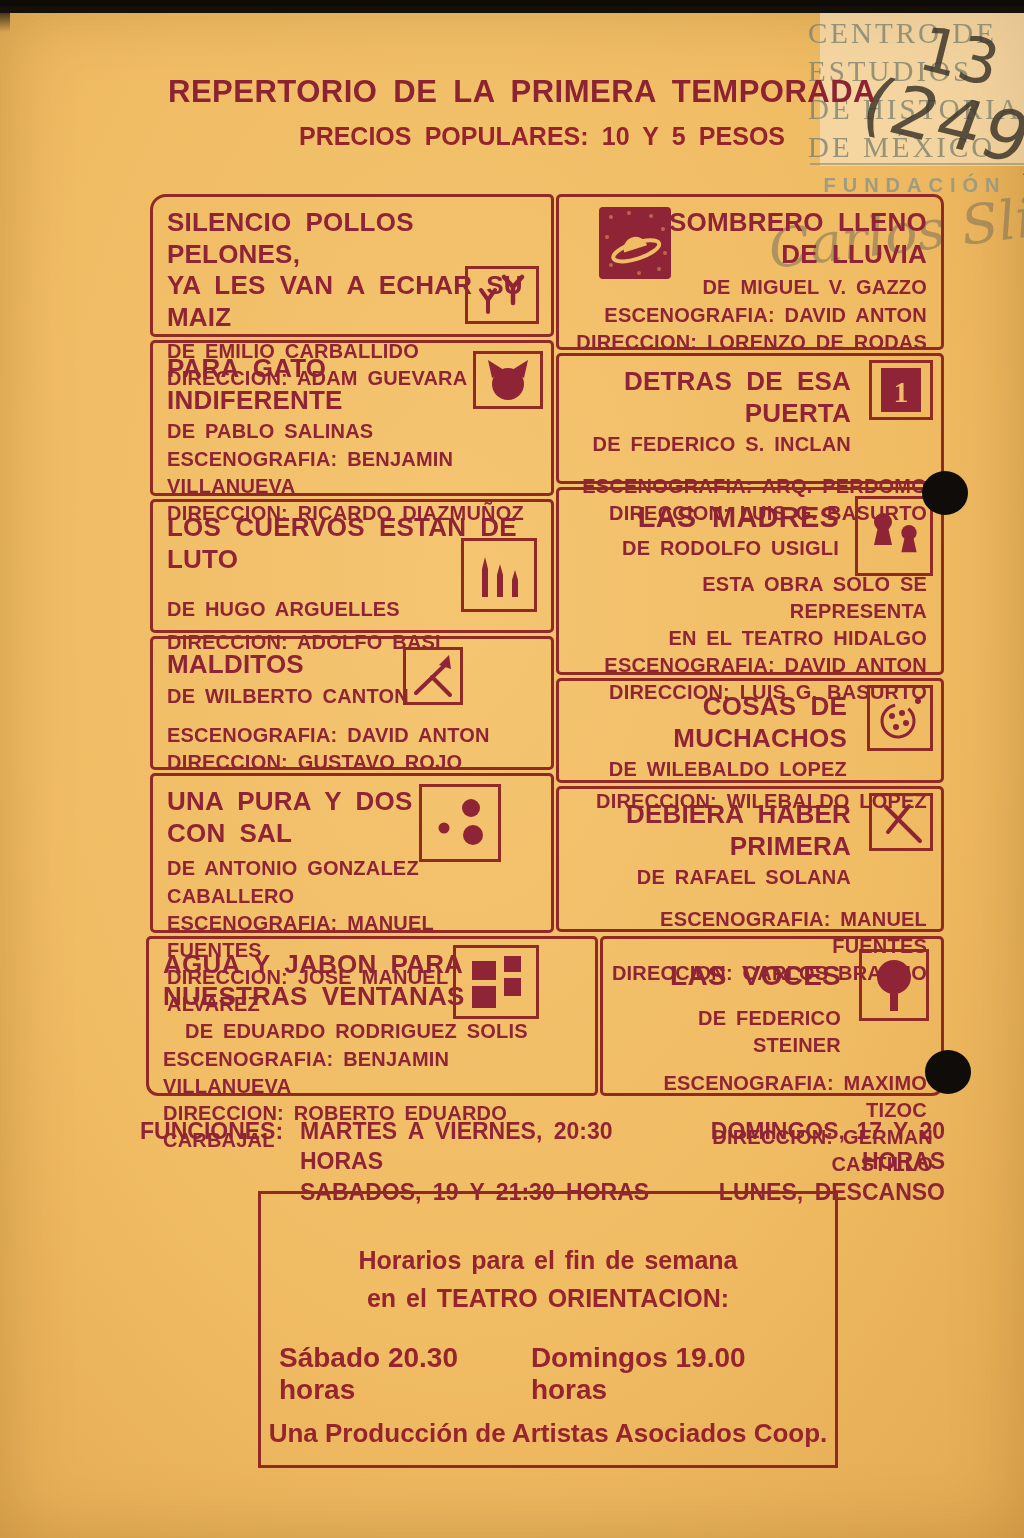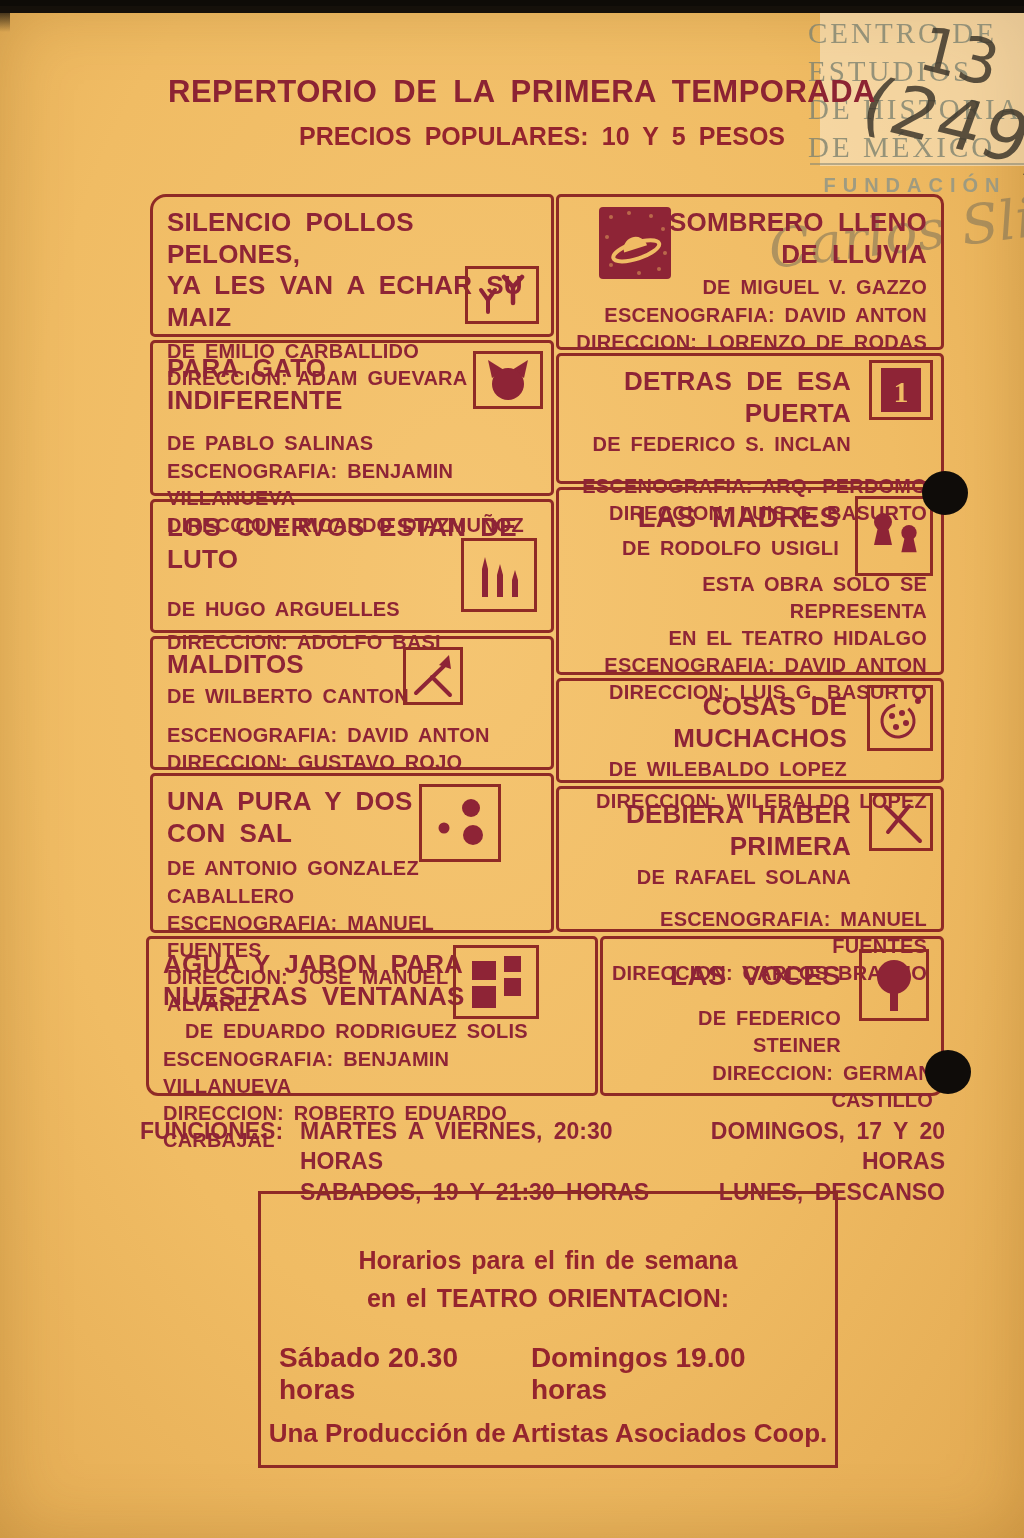--- a/index.html
+++ b/index.html
@@ -106,21 +106,21 @@
     <div class="iconbox" style="right:12px;bottom:10px;width:74px;height:58px;">
       <svg width="60" height="46" viewBox="0 0 60 46">
         <path class="stroke" stroke-width="4" stroke-linecap="round" d="M16 28 L16 40 M16 28 L9 18 M16 28 L23 18"></path>
         <path class="stroke" stroke-width="4.5" stroke-linecap="round" d="M41 15 L41 31 M41 15 L32 5 M41 15 L50 5"></path>
       </svg>
     </div>
   </div>
 
   <div class="box" style="left:150px;top:334px;width:404px;height:156px;">
     <div class="tl" style="padding-right:84px;">PARA GATO INDIFERENTE</div>
-    <div class="cl" style="margin-top:14px;">DE PABLO SALINAS</div>
+    <div class="cl" style="margin-top:2px;">DE PABLO SALINAS</div>
     <div class="cl">ESCENOGRAFIA: BENJAMIN VILLANUEVA</div>
     <div class="cl">DIRECCION: RICARDO DIAZMUÑOZ</div>
     <div class="iconbox" style="right:8px;top:8px;width:70px;height:58px;">
       <svg width="48" height="44" viewBox="0 0 48 44">
         <path class="ink" d="M8 20 L4 2 L20 12 Z"></path>
         <path class="ink" d="M40 20 L44 2 L28 12 Z"></path>
         <circle class="ink" cx="24" cy="26" r="16"></circle>
       </svg>
     </div>
   </div>
@@ -270,20 +270,21 @@
       <svg width="50" height="46" viewBox="0 0 50 46">
         <path class="stroke" stroke-width="4" stroke-linecap="round" d="M10 8 L44 42"></path>
         <path class="stroke" stroke-width="4" stroke-linecap="round" d="M33 7 L12 33"></path>
       </svg>
     </div>
   </div>
 
   <div class="box ralign" style="left:600px;top:930px;width:344px;height:160px;border-bottom-right-radius:12px;">
     <div class="tl" style="font-size:28px;padding-right:86px;margin-top:10px;">LAS VOCES</div>
     <div class="cl" style="padding-right:86px;margin-top:12px;">DE FEDERICO STEINER</div>
+    <div class="cl" style="margin-top:10px;">ESCENOGRAFIA: MAXIMO TIZOC</div>
     <div class="cl" style="margin-right:-6px;">DIRECCION: GERMAN CASTILLO</div>
     <div class="iconbox" style="right:12px;top:10px;width:70px;height:72px;">
       <svg width="56" height="58" viewBox="0 0 56 58">
         <circle class="ink" cx="28" cy="21" r="17"></circle>
         <rect class="ink" x="24" y="36" width="8" height="19"></rect>
       </svg>
     </div>
   </div>
 
   <div class="hole" style="left:922px;top:465px;"></div>

